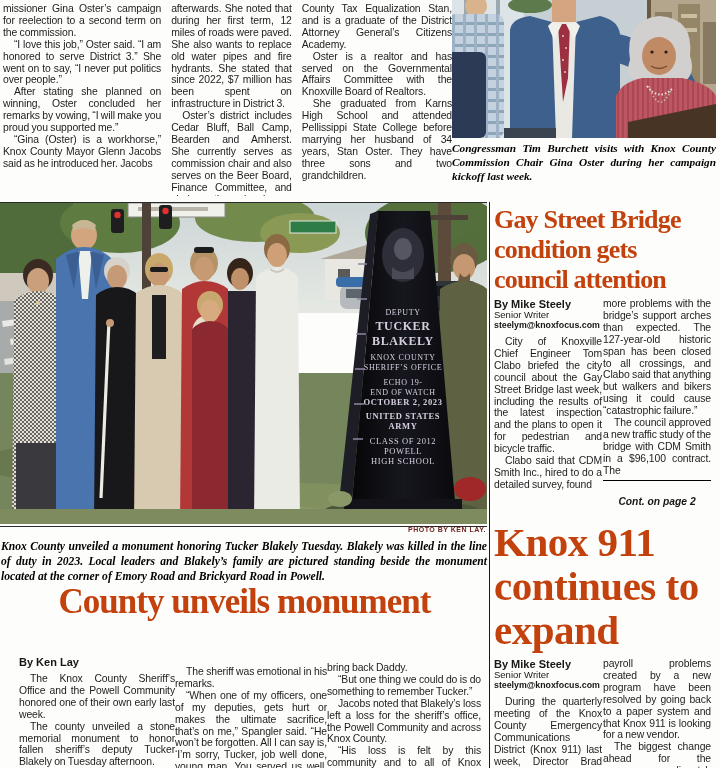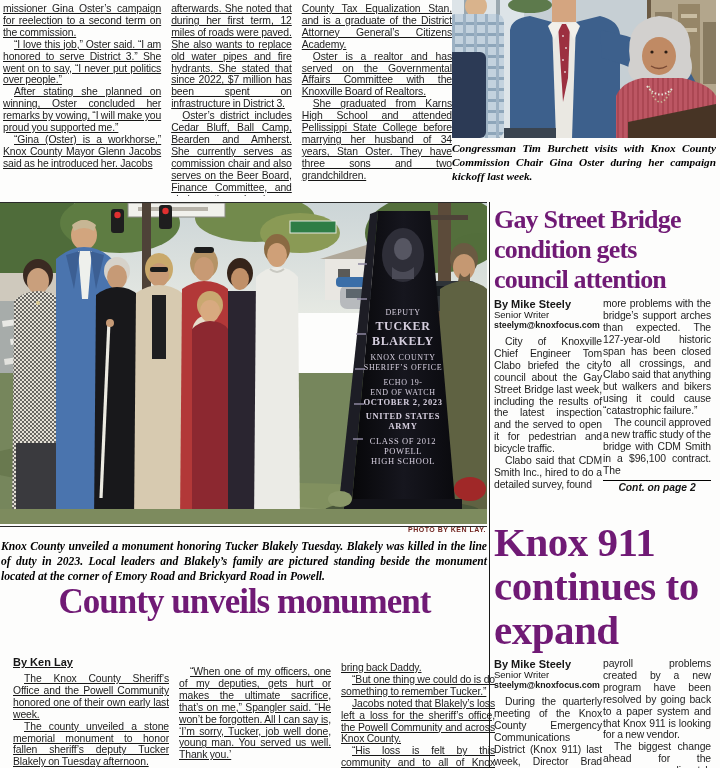--- a/index.html
+++ b/index.html
@@ -3,50 +3,50 @@
 <meta charset="utf-8">
 <style>
   html,body{margin:0;padding:0;background:#e9e9e9;}
   #page{position:relative;width:720px;height:768px;background:#fdfdfc;overflow:hidden;
         font-family:"Liberation Sans",sans-serif;color:#161616;margin:0 auto;}
   
   .bp{font-size:10.4px;line-height:11.9px;text-align:justify;margin:0;text-indent:11px;
       word-spacing:-0.4px;letter-spacing:-0.1px;color:#1c1c1c;}
   .noind{text-indent:0;}
   
-  .cols{display:flex;text-decoration:underline;}
+  .cols{display:flex;}
   .topcols{position:absolute;left:3px;top:3px;width:449px;height:193px;gap:10px;overflow:hidden;}
   .tc1{width:160px;} .tc2{width:122px;} .tc3{width:152px;}
   
   .cap{font-family:"Liberation Serif",serif;font-style:italic;font-weight:bold;color:#000;}
   .capA{position:absolute;left:452px;top:142px;width:264px;font-size:11.3px;line-height:13.8px;text-align:justify;}
   .capB{position:absolute;left:1px;top:539px;width:486px;font-size:11.6px;line-height:15.2px;text-align:justify;}
   .credit{position:absolute;left:0;top:526px;width:486px;text-align:right;font-size:7px;
           font-weight:bold;letter-spacing:.5px;color:#722520;}
   
-  .shead{font-family:"Liberation Serif",serif;font-weight:bold;color:#701a75;}
+  .shead{font-family:"Liberation Serif",serif;font-weight:bold;color:#c2410c;}
   .county-head{position:absolute;left:0;top:586px;width:489px;text-align:center;
                font-size:35px;line-height:31px;letter-spacing:-1px;}
   .gay-head{font-size:26px;line-height:30px;letter-spacing:-0.8px;}
   .knox-head{font-size:41px;line-height:44px;letter-spacing:-0.5px;margin-top:5px;}
   
   .byl-name{font-size:11px;font-weight:bold;line-height:12px;}
   .byl-role{font-size:9.5px;line-height:10px;}
   .byl-email{font-size:8.8px;font-weight:bold;line-height:11px;}
   .byl{margin-bottom:5px;}
   
   #right-rail{position:absolute;left:494px;top:205px;width:226px;height:563px;overflow:hidden;}
   .vrule{position:absolute;left:489px;top:202px;width:1px;height:566px;background:#1a1a1a;}
   .twocol{display:flex;gap:1px;overflow:hidden;margin-top:3px;}
   .rc{width:108px;}
   .gaycols{height:217px;}
   .cont{margin-top:3px;border-top:1.5px solid #000;font-size:10.3px;font-weight:bold;
-        font-style:italic;text-align:center;padding-top:1px;}
-  
-  #blakely-cols{position:absolute;left:13px;top:656px;width:486px;height:112px;gap:10px;overflow:hidden;}
+        font-style:italic;text-align:center;padding-top:15px;}
+  
+  #blakely-cols{position:absolute;left:7px;top:656px;width:486px;height:112px;overflow:hidden;justify-content:center;}
   .bc1{width:156px;} .bc2{width:152px;padding-top:10px;} .bc3{width:154px;padding-top:6px;}
   
   .photoA{position:absolute;left:452px;top:0;width:264px;height:138px;}
   .photoB{position:absolute;left:0;top:202px;width:487px;height:323px;border-top:1px solid #2a2a2a;border-bottom:1px solid #2a2a2a;}
   svg{display:block;}
 </style>
 </head>
 <body>
 
 <div id="page">
@@ -312,20 +312,21 @@
   <div class="cols" id="blakely-cols">
     <div class="bc1">
       <div class="byl">
         <div class="byl-name">By Ken Lay</div>
       </div>
       <p class="bp">The Knox County Sheriff’s Office and the Powell Community honored one of their own early last week.</p>
       <p class="bp">The county unveiled a stone memorial monument to honor fallen sheriff’s deputy Tucker Blakely on Tuesday afternoon.</p>
 
     </div>
     <div class="bc2">
+      <p class="bp">The sheriff was emotional in his remarks.</p>
       <p class="bp">“When one of my officers, one of my deputies, gets hurt or makes the ultimate sacrifice, that’s on me,” Spangler said. “He won’t be forgotten. All I can say is, ‘I’m sorry, Tucker, job well done, young man. You served us well. Thank you.’</p>
     </div>
     <div class="bc3">
       <p class="bp noind">bring back Daddy.</p>
       <p class="bp">“But one thing we could do is do something to remember Tucker.”</p>
       <p class="bp">Jacobs noted that Blakely’s loss left a loss for the sheriff’s office, the Powell Community and across Knox County.</p>
       <p class="bp">“His loss is felt by this community and to all of Knox County,” he said.</p>
     </div>
   </div>
 
@@ -338,21 +339,21 @@
       <div>council attention</div>
     </div>
 
     <div class="twocol gaycols">
       <div class="rc">
         <div class="byl">
           <div class="byl-name">By Mike Steely</div>
           <div class="byl-role">Senior Writer</div>
           <div class="byl-email">steelym@knoxfocus.com</div>
         </div>
-        <p class="bp">City of Knoxville Chief Engineer Tom Clabo briefed the city council about the Gay Street Bridge last week, including the results of the latest inspection and the served to open it for pedestrian and bicycle traffic.</p>
+        <p class="bp">City of Knoxville Chief Engineer Tom Clabo briefed the city council about the Gay Street Bridge last week, including the results of the latest inspection and the plans to open it for pedestrian and bicycle traffic.</p>
         <p class="bp">Clabo said that CDM Smith Inc., hired to do a detailed survey, found</p>
       </div>
       <div class="rc">
         <p class="bp noind">more problems with the bridge’s support arches than expected. The 127-year-old historic span has been closed to all crossings, and Clabo said that anything but walkers and bikers using it could cause “catastrophic failure.”</p>
         <p class="bp">The council approved a new traffic study of the bridge with CDM Smith in a $96,100 contract. The</p>
         <div class="cont">Cont. on page 2</div>
       </div>
     </div>
 
     <div class="shead knox-head">

